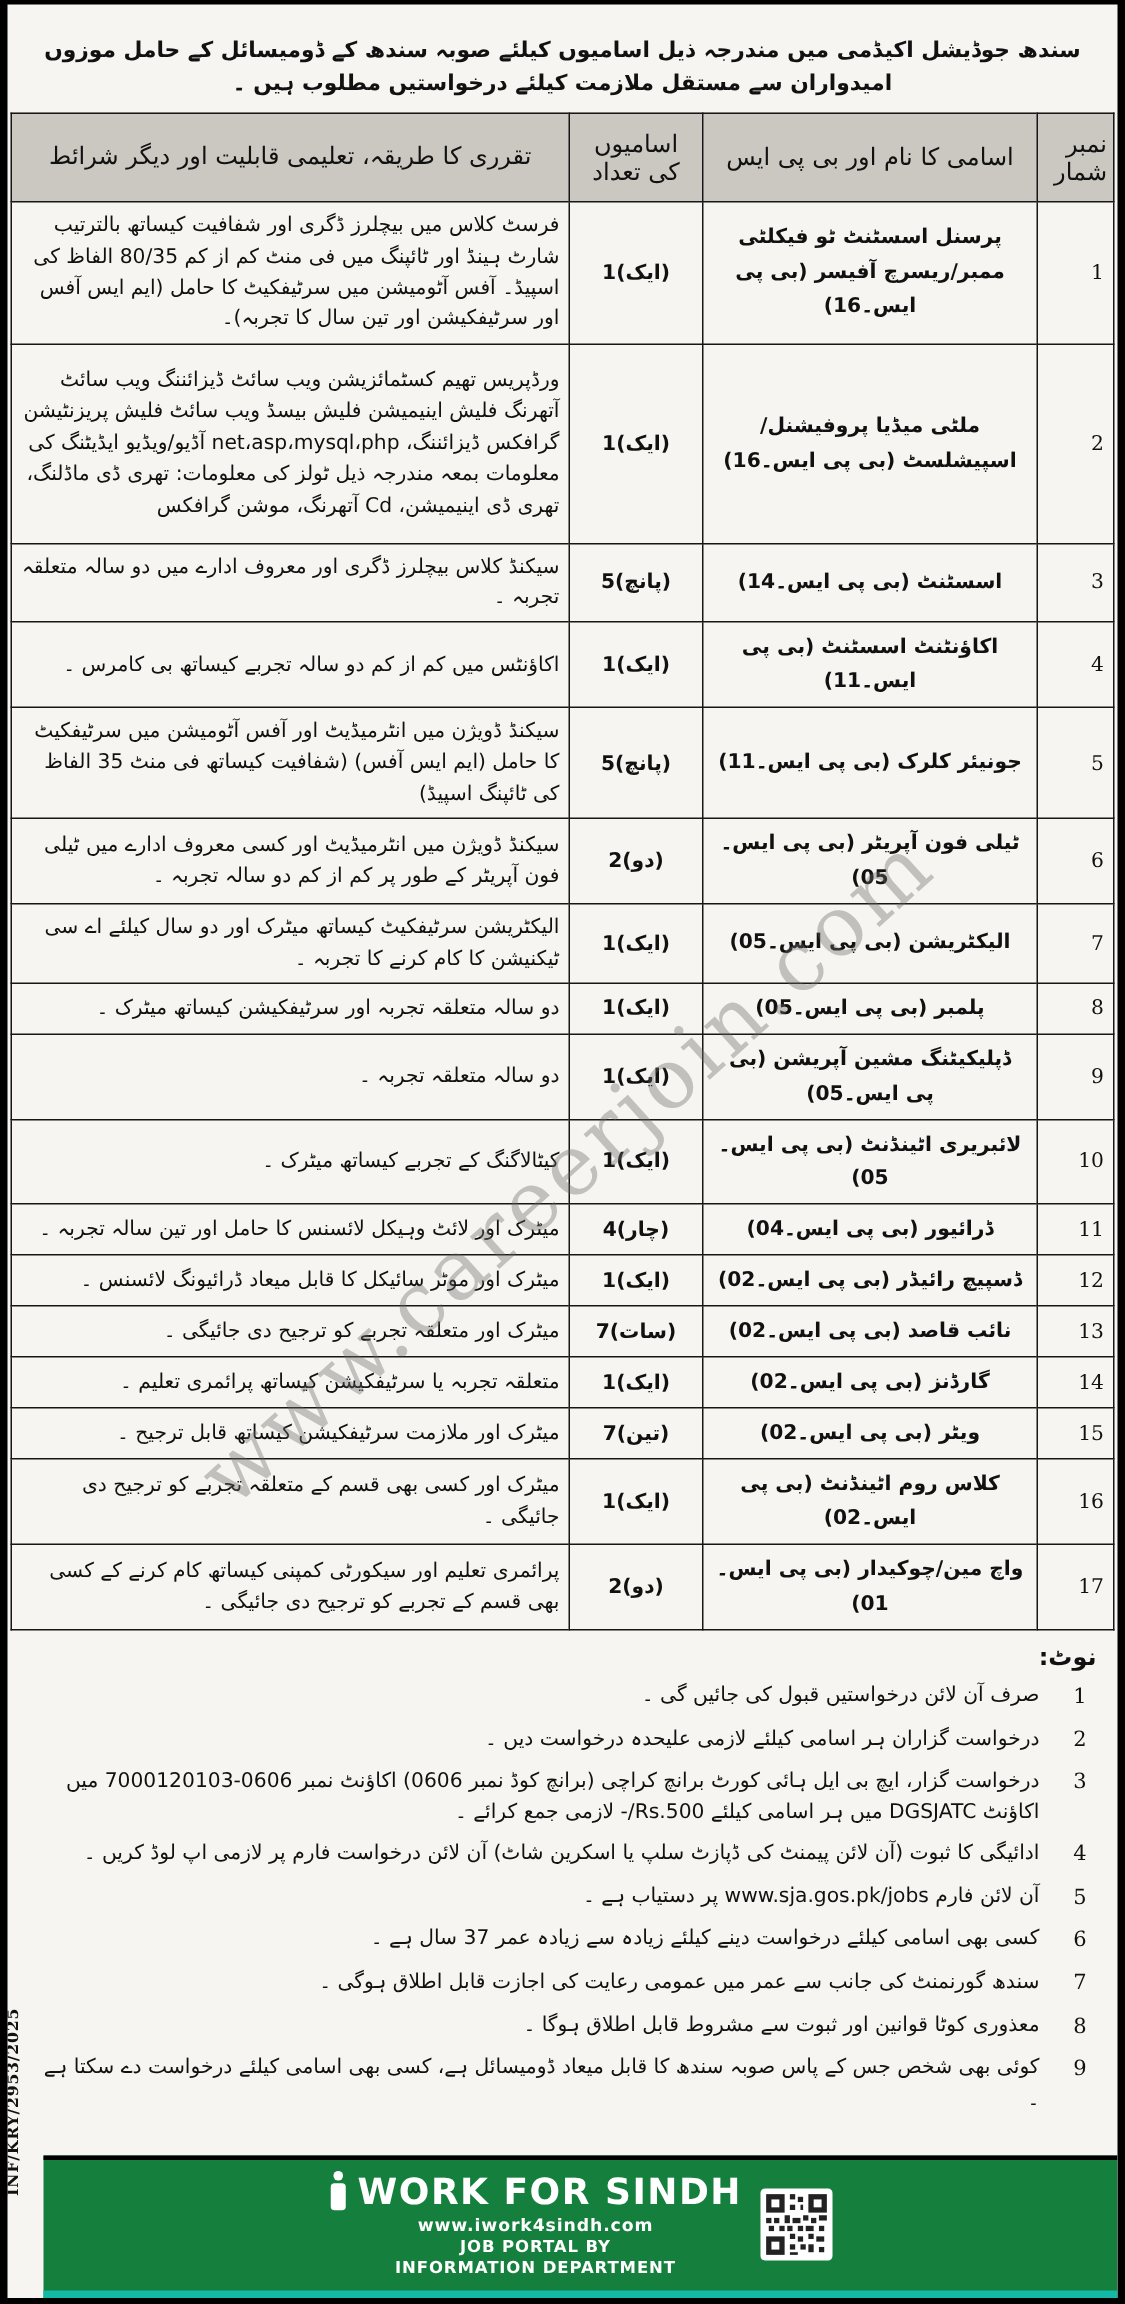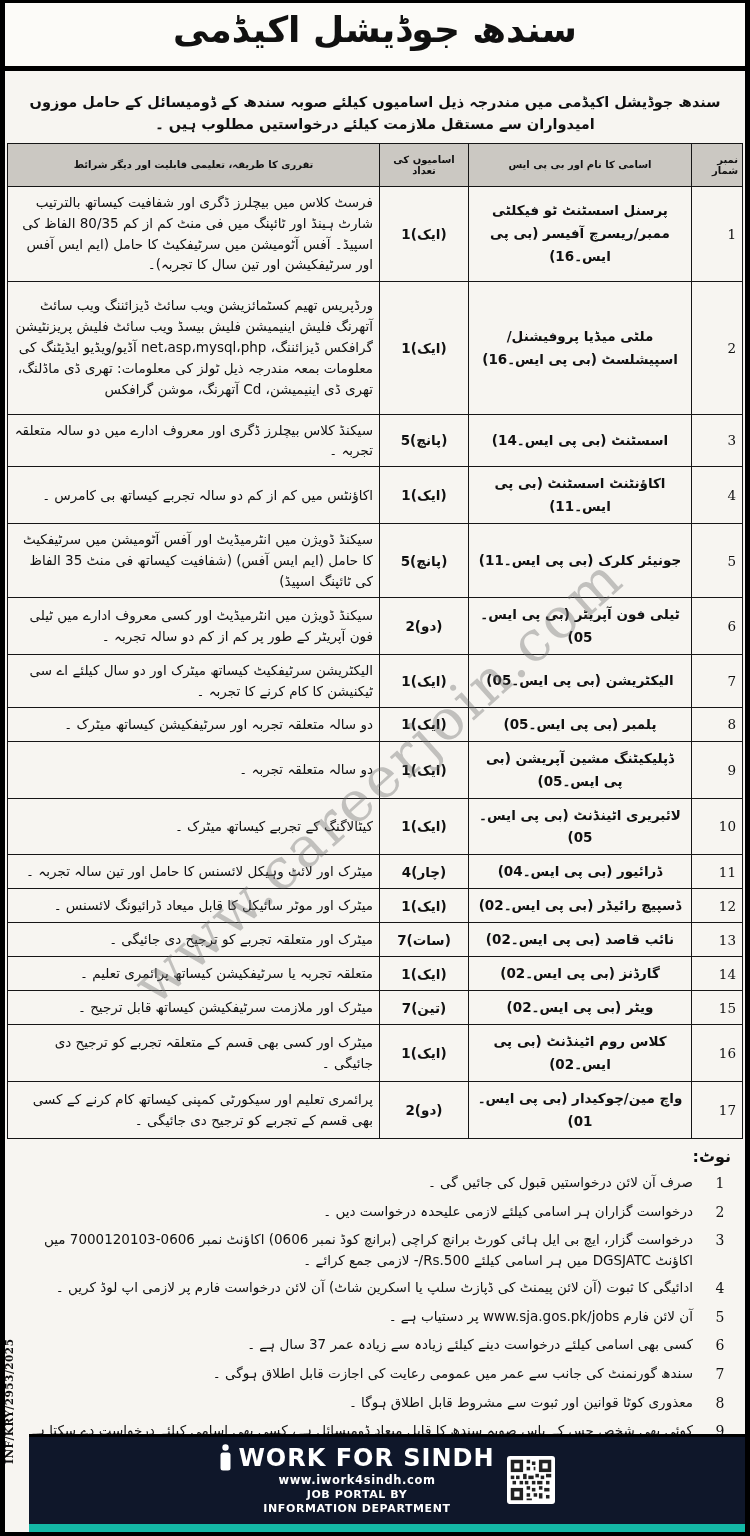--- a/index.html
+++ b/index.html
@@ -11,59 +11,56 @@
   }
   
   .header-box{background:#fcfbf8;border-bottom:5px solid #000;text-align:center;padding:6px 0 16px;}
   .header-title{font-size:36px;font-weight:bold;direction:rtl;}
   .banner{background:#050505;color:#fff;text-align:center;padding:4px 0 16px;}
   .banner-text{font-size:44px;font-weight:bold;direction:rtl;letter-spacing:1px;}
   .intro{direction:rtl;text-align:center;font-size:14.5px;font-weight:600;padding:9px 8px 5px;line-height:1.5;margin-top:12px;}
   
   .jobs-table{width:736px;margin:2px auto 0;border-collapse:collapse;direction:rtl;}
   .jobs-table th,.jobs-table td{border:1.6px solid #161616;}
-  .jobs-table th{background:#cbc8c2;font-size:10px;font-weight:bold;padding:10px 4px;}
+  .jobs-table th{background:#cbc8c2;font-size:16px;font-weight:normal;padding:10px 4px;}
   .jobs-table td{font-size:13.5px;padding:5px 6px;vertical-align:middle;}
   .td-serial{width:38px;text-align:right;font-family:"DejaVu Serif","DejaVu Sans",serif;font-size:15px;vertical-align:top;padding-top:10px;}
   .td-name{width:210px;text-align:center;font-weight:600;line-height:1.7;}
   .td-count{width:76px;text-align:center;direction:ltr;font-weight:600;}
   .td-req{text-align:right;line-height:1.55;font-weight:500;}
   .jobs-table tbody tr:nth-child(1) td{height:84px;}
   .jobs-table tbody tr:nth-child(2) td{height:122px;}
   .jobs-table tbody tr:nth-child(5) td{height:52px;}
   .jobs-table tbody tr:nth-child(17) td{height:40px;}
   
   .notes{direction:rtl;padding:8px 14px 0 12px;}
   .notes-label{font-weight:bold;font-size:16px;}
   .note-item{display:flex;gap:16px;margin:6px 0;font-size:13.5px;line-height:1.55;}
   .note-num{min-width:22px;text-align:center;font-family:"DejaVu Serif","DejaVu Sans",serif;font-size:14px;padding-top:1px;}
   .note-text{flex:1;text-align:right;}
   
-  .bottom-banner{position:absolute;left:0;right:0;bottom:0;background:#0f172a;border-top:3px solid #000;border-bottom:8px solid #14b8a6;
+  .bottom-banner{position:absolute;left:0;right:0;bottom:0;background:#15803d;border-top:3px solid #000;border-bottom:5px solid #14b8a6;
     display:flex;align-items:center;justify-content:center;gap:12px;padding:7px 0 9px;margin-left:24px;}
   .iwfs{text-align:center;color:#fff;}
   .iwfs-top{display:flex;align-items:center;justify-content:center;gap:6px;font-size:24px;font-weight:bold;letter-spacing:1px;line-height:1;}
   .iwfs-url{font-size:11.5px;font-weight:bold;letter-spacing:.6px;margin-top:2px;}
   .iwfs-line{font-size:11px;font-weight:bold;letter-spacing:.6px;margin-top:1px;}
   .qr{width:44px;height:44px;background:#fff;border-radius:3px;padding:2px;}
   
   .side-code{position:absolute;left:10px;bottom:68px;transform:rotate(-90deg);transform-origin:left bottom;
     font-size:10.5px;font-weight:bold;font-family:"DejaVu Serif","DejaVu Sans",serif;letter-spacing:.5px;white-space:nowrap;}
   .watermark{position:absolute;top:745px;left:28px;width:690px;text-align:center;transform:rotate(-42deg);
     font-size:56px;color:rgba(105,105,105,.38);font-family:"DejaVu Serif",serif;letter-spacing:3px;
     pointer-events:none;z-index:5;white-space:nowrap;}
 </style>
 </head>
 <body>
 
 <div class="ad">
 
-  <div class="header-box">
-    <div class="header-title">سندھ جوڈیشل اکیڈمی</div>
-  </div>
 
 
   <div class="intro">سندھ جوڈیشل اکیڈمی میں مندرجہ ذیل اسامیوں کیلئے صوبہ سندھ کے ڈومیسائل کے حامل موزوں امیدواران سے مستقل ملازمت کیلئے درخواستیں مطلوب ہیں ۔</div>
 
   <table class="jobs-table">
     <thead>
       <tr>
         <th class="td-serial">نمبر شمار</th>
         <th class="td-name">اسامی کا نام اور بی پی ایس</th>
         <th class="td-count">اسامیوں کی تعداد</th>

